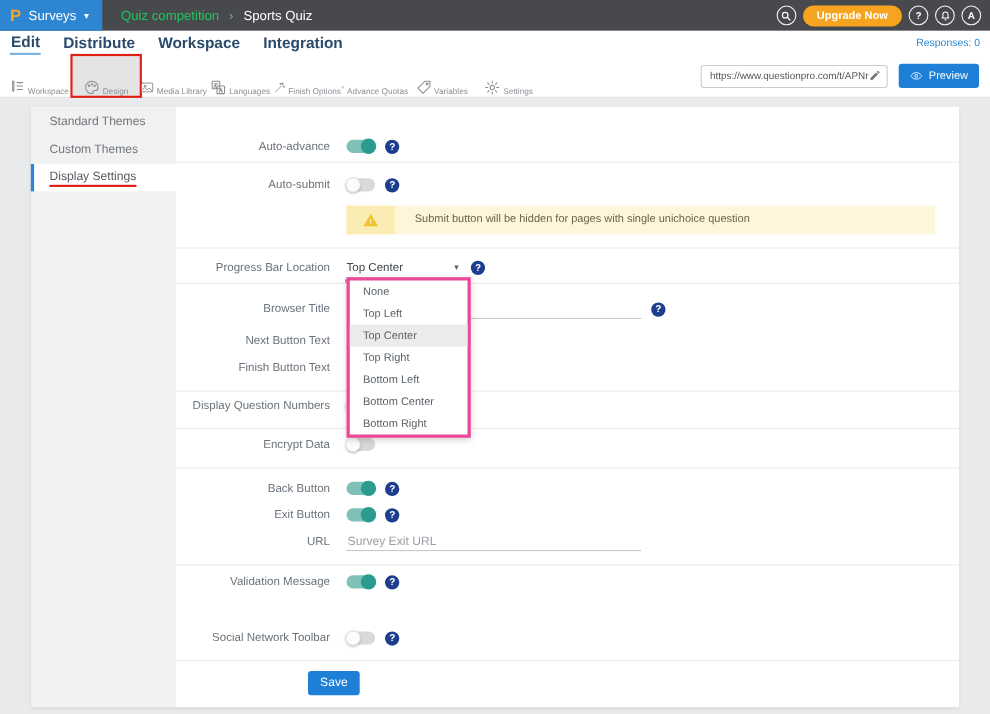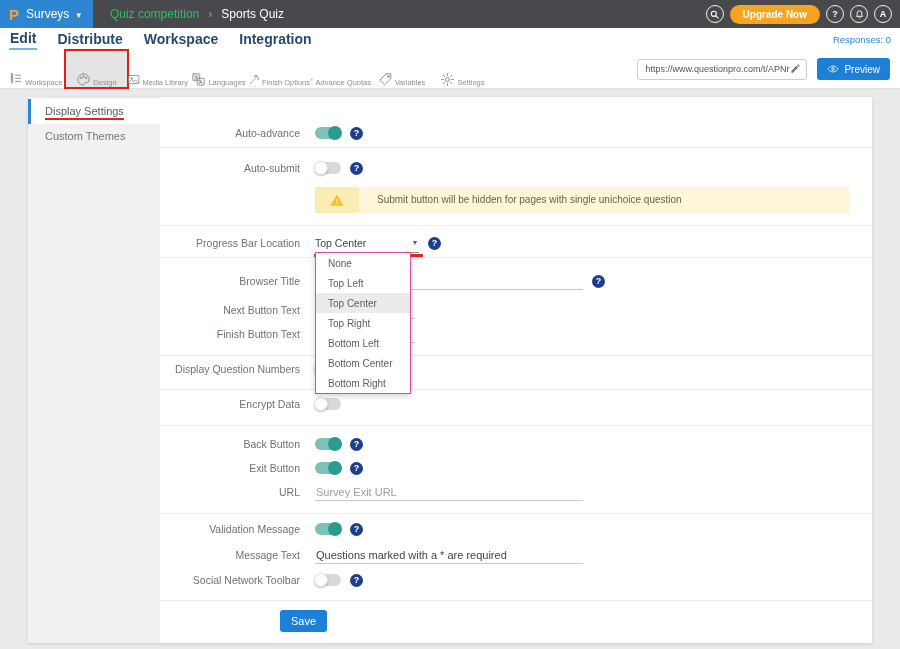--- a/index.html
+++ b/index.html
@@ -71,22 +71,22 @@
   .warn { position:absolute; left:155px; top:90px; width:535px; height:26px; display:flex; background:#fdf6da; }
   .warn-icon { width:44px; background:#f9edb4; display:flex; align-items:center; justify-content:center; }
   .warn-text { line-height:26px; padding-left:18px; font-size:10px; color:#6e6247; }
 
   .selwrap { position:relative; width:104px; cursor:pointer; }
   .select-face { display:flex; align-items:center; justify-content:space-between; font-size:10.5px; color:#40464c;
     border-bottom:1px solid #8f8f8f; padding:3px 2px 3px 0; }
   .sel-caret { font-size:8px; color:#5a6268; }
   .red-underline { position:absolute; left:-1px; right:-4px; top:20px; height:3px; background:#e3261d; }
 
-  .dropdown { position:absolute; left:155px; top:155px; width:96px; background:#fff;
-    border:1px solid #ec4899; box-shadow:0 2px 6px rgba(0,0,0,0.18); z-index:5; }
+  .dropdown { position:absolute; left:155px; top:155px; width:113px; background:#fff;
+    border:3px solid #ec4899; box-shadow:0 2px 6px rgba(0,0,0,0.18); z-index:5; }
   .dd-item { font-size:10px; color:#5a6268; padding:4.5px 6px 4.5px 12px; cursor:pointer; }
   .dd-item.selected { background:#ebebeb; }
 
   .uinput { border:none; border-bottom:1px solid #c8c8c8; font-size:11px; color:#444;
     background:transparent; padding:2px 1px; outline:none; }
   .uinput::placeholder { color:#9aa0a5; }
   .w268 { width:268px; } .w100 { width:100px; }
 
   .save-btn { position:absolute; left:120px; top:513px; background:#1d7fd6; color:#fff; border:none;
     border-radius:3px; font-size:11px; padding:5px 11px; cursor:pointer; }
@@ -210,22 +210,23 @@
           <path d="M2 12s3.5-6 10-6 10 6 10 6-3.5 6-10 6S2 12 2 12z"></path>
           <circle cx="12" cy="12" r="2.6"></circle>
         </svg>
       <span>Preview</span>
     </button>
   </div>
 </div>
 
 <div class="card">
   <div class="sidebar">
+    <div class="sb-item"><span class="sb-txt">Standard Themes</span></div>
+    <div class="sb-item"><span class="sb-txt">Custom Themes</span></div>
     <div class="sb-item active"><span class="sb-txt">Display Settings</span></div>
-    <div class="sb-item"><span class="sb-txt">Custom Themes</span></div>
   </div>
 
   <div class="main">
 
     <div class="row" style="top:24px">
       <div class="lab">Auto-advance</div>
       <div class="ctrl">
         <div class="toggle on">
             <div class="knob"></div>
           </div>
@@ -344,26 +345,20 @@
     <div class="row" style="top:420px">
       <div class="lab">Validation Message</div>
       <div class="ctrl">
         <div class="toggle on">
             <div class="knob"></div>
           </div>
         <div class="help">?</div>
       </div>
     </div>
 
-    <div class="row" style="top:446px">
-      <div class="lab">Message Text</div>
-      <div class="ctrl">
-        <input class="uinput w268" value="Questions marked with a * are required" style="">
-      </div>
-    </div>
 
     <div class="row" style="top:471px">
       <div class="lab">Social Network Toolbar</div>
       <div class="ctrl">
         <div class="toggle off">
             <div class="knob"></div>
           </div>
         <div class="help">?</div>
       </div>
     </div>

